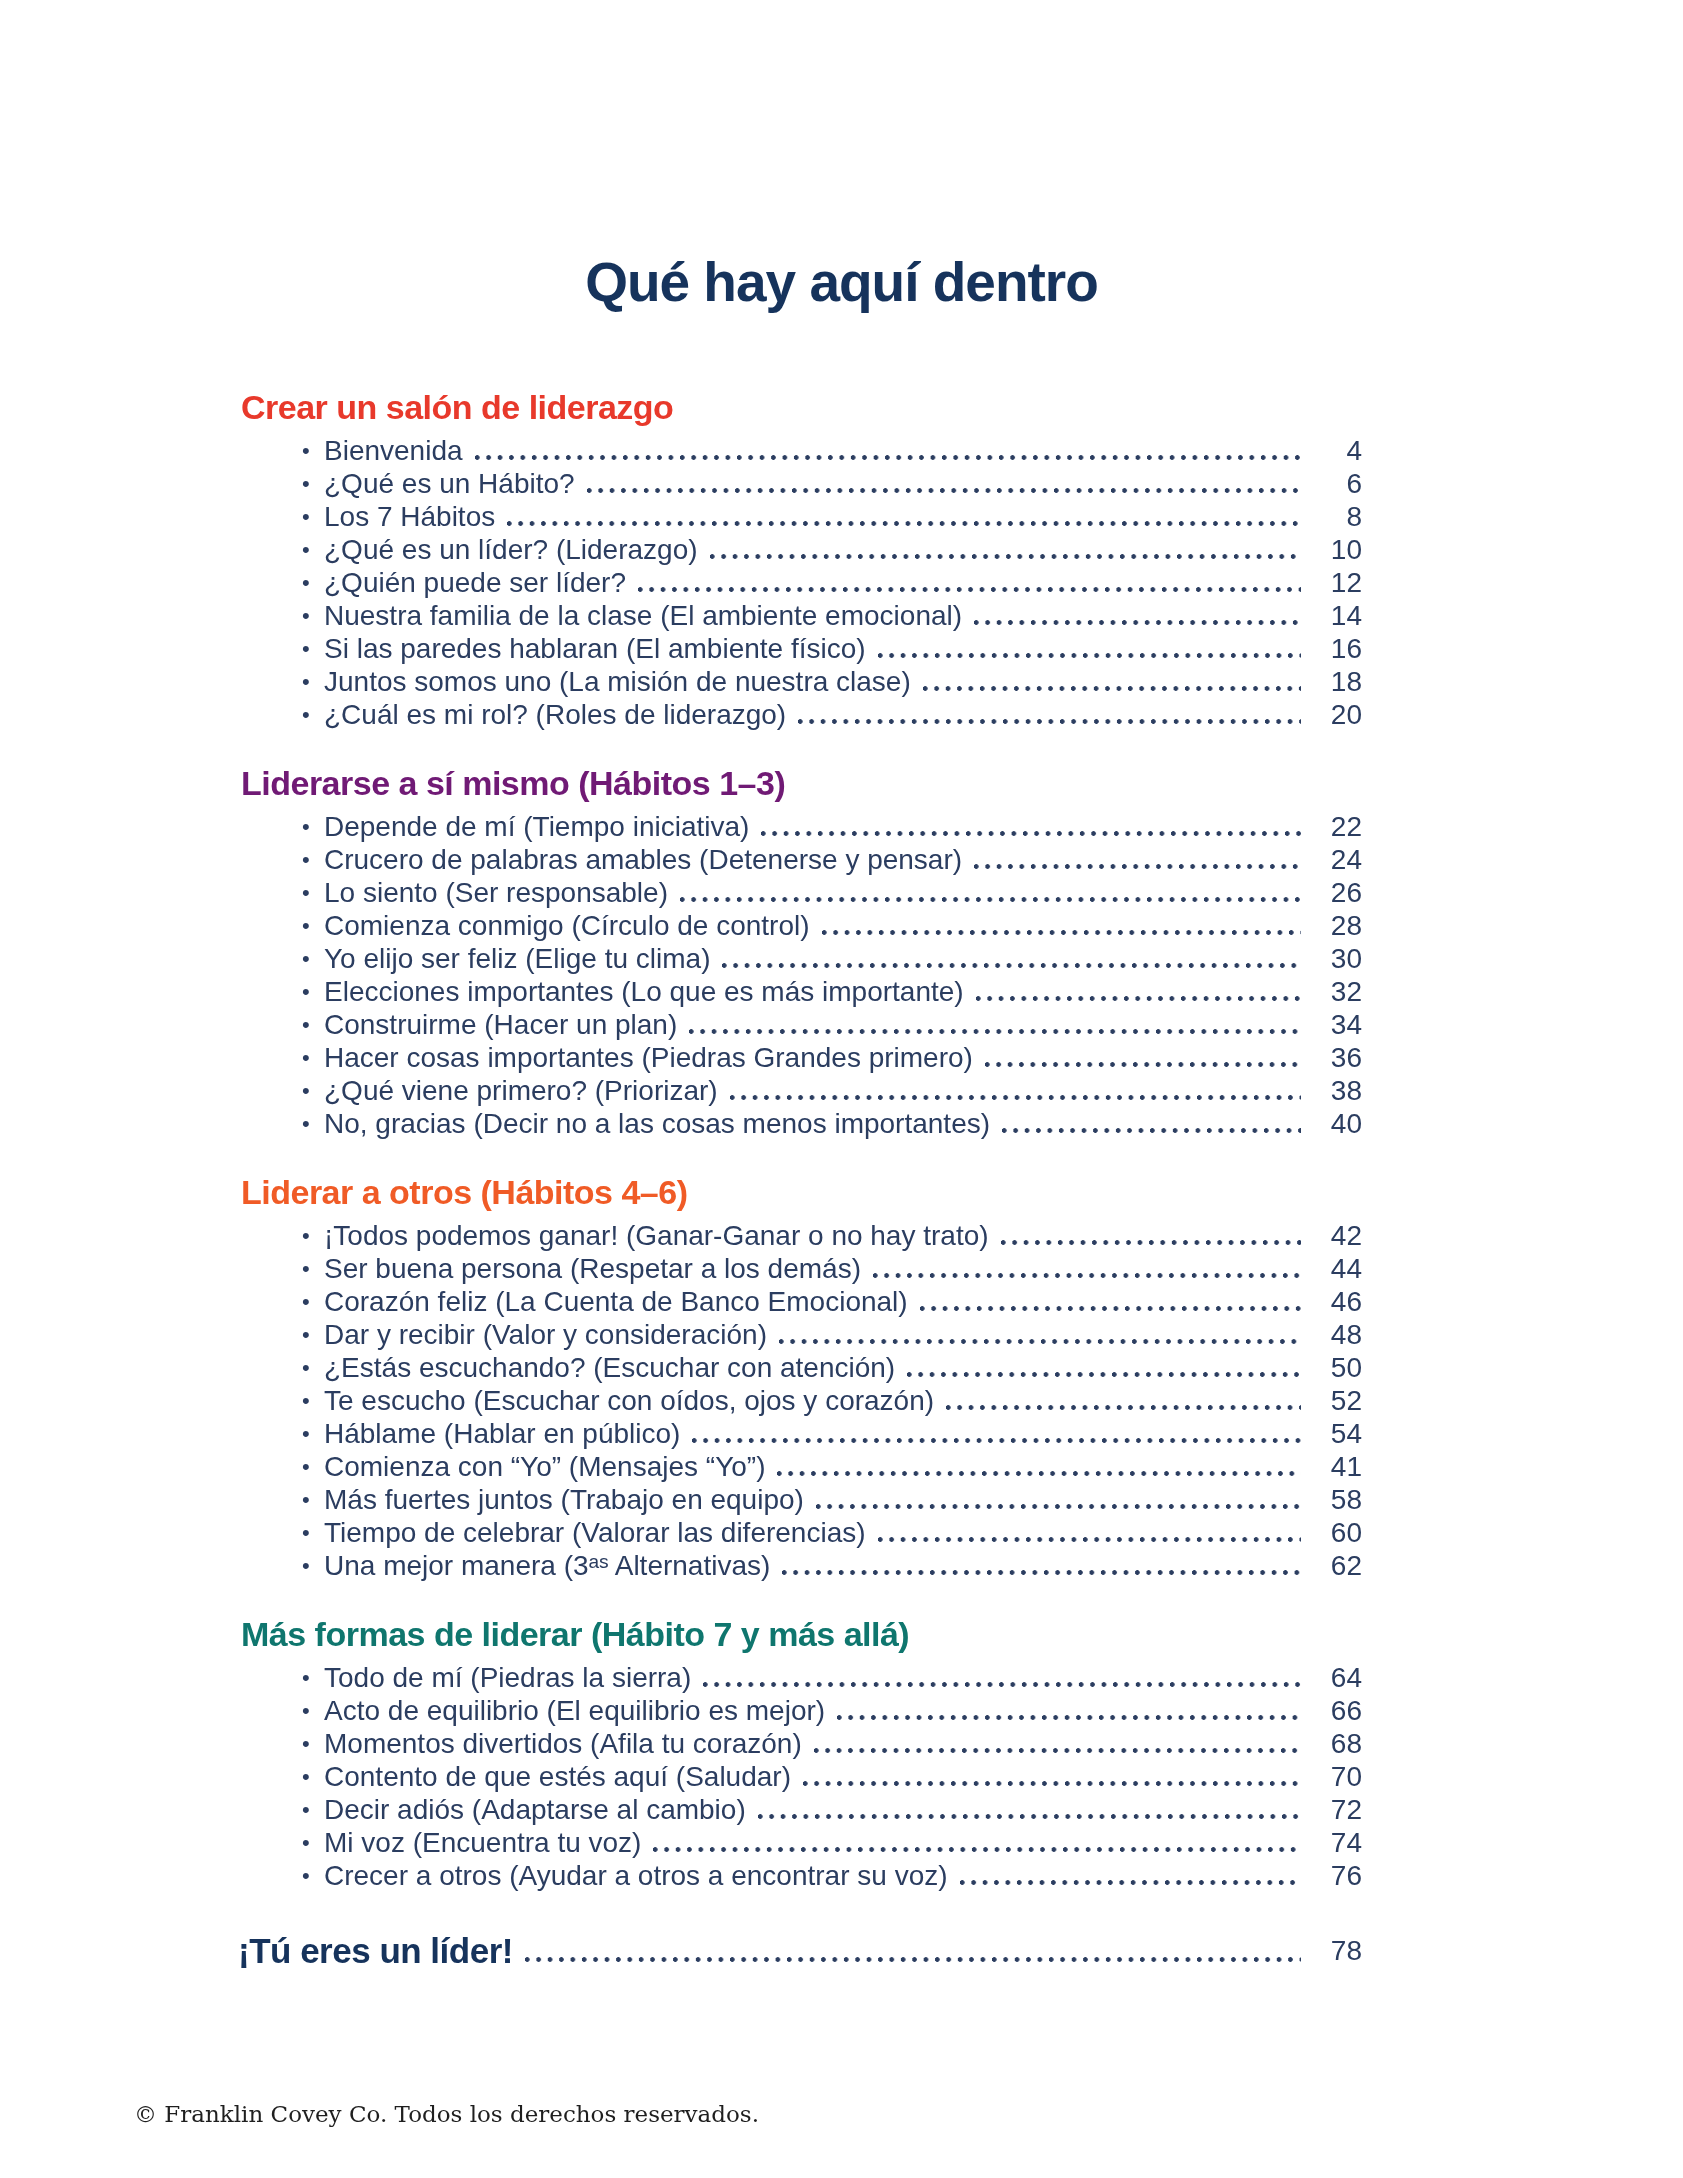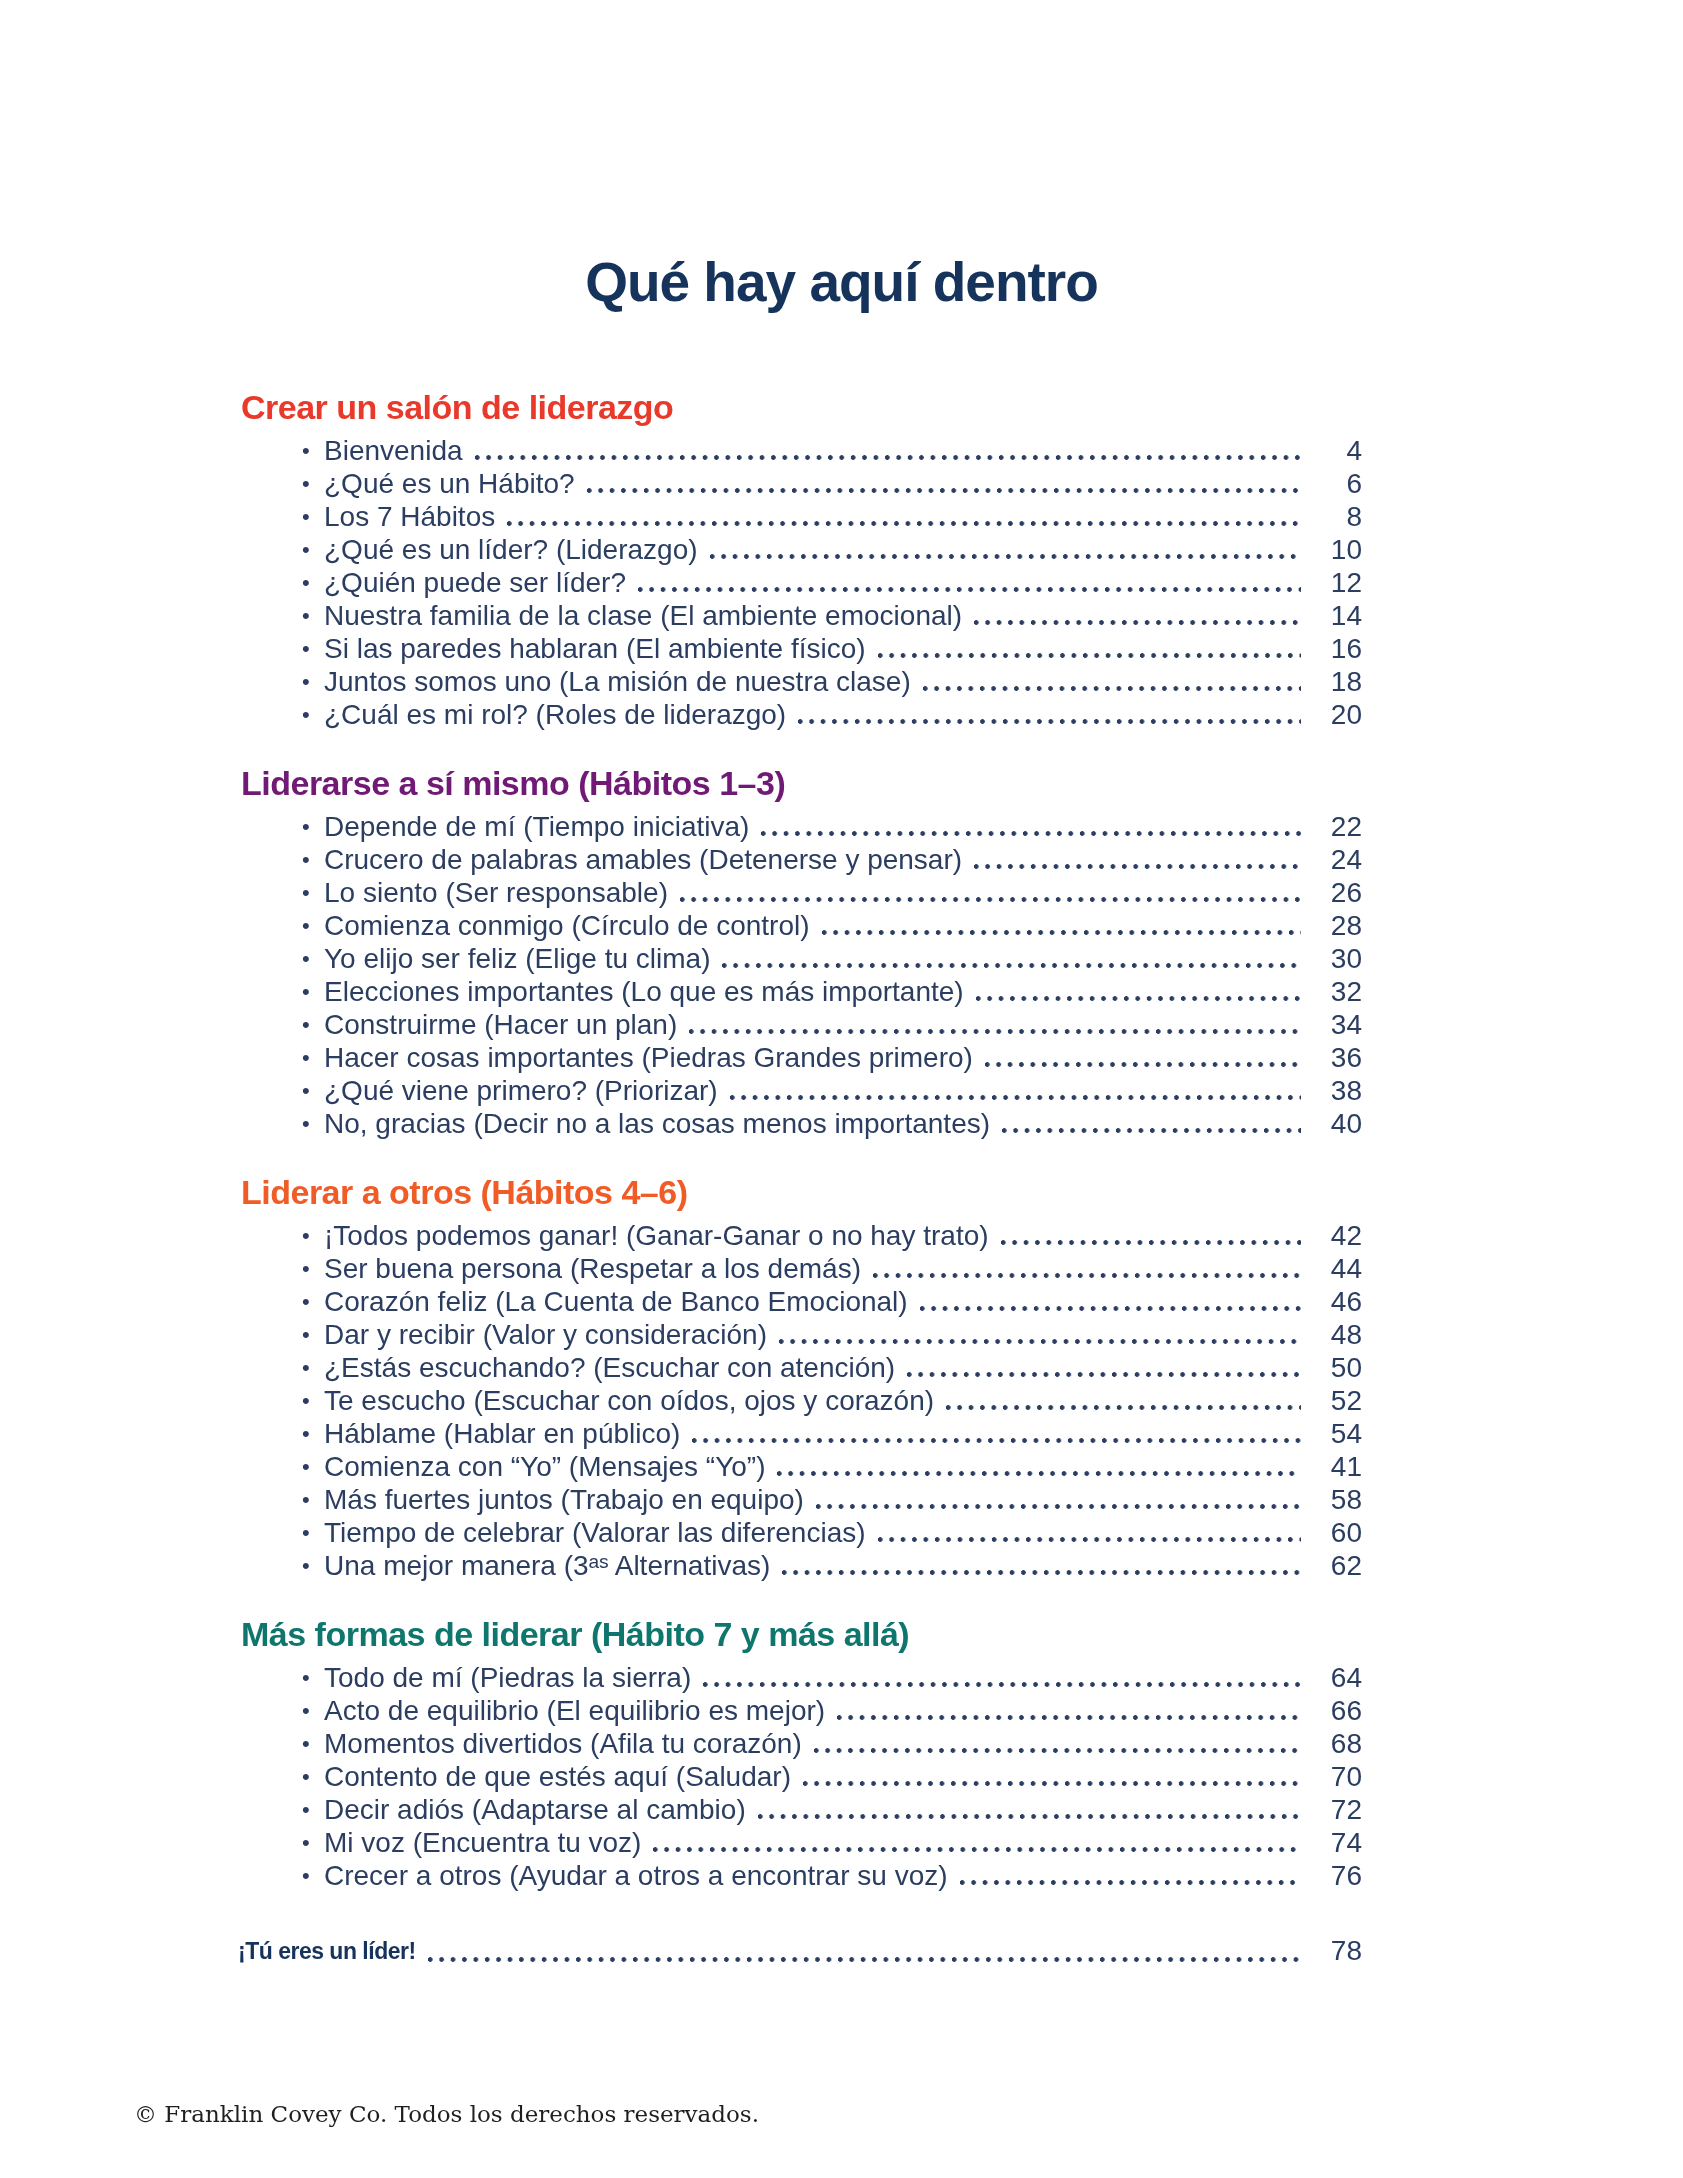--- a/index.html
+++ b/index.html
@@ -79,21 +79,21 @@
   .final-row {
     display: flex;
     align-items: flex-end;
     margin: 40px 0 0 238px;
     width: 1124px;
     color: #2B3D60;
     font-size: 28px;
     line-height: 38px;
   }
   .final-label {
-    font-size: 23px;
+    font-size: 35px;
     font-weight: 800;
     letter-spacing: -0.5px;
     color: #16335C;
     white-space: nowrap;
   }
   .final-row .dots {
     margin-bottom: 6px;
   }
   .footer {
     position: absolute;

